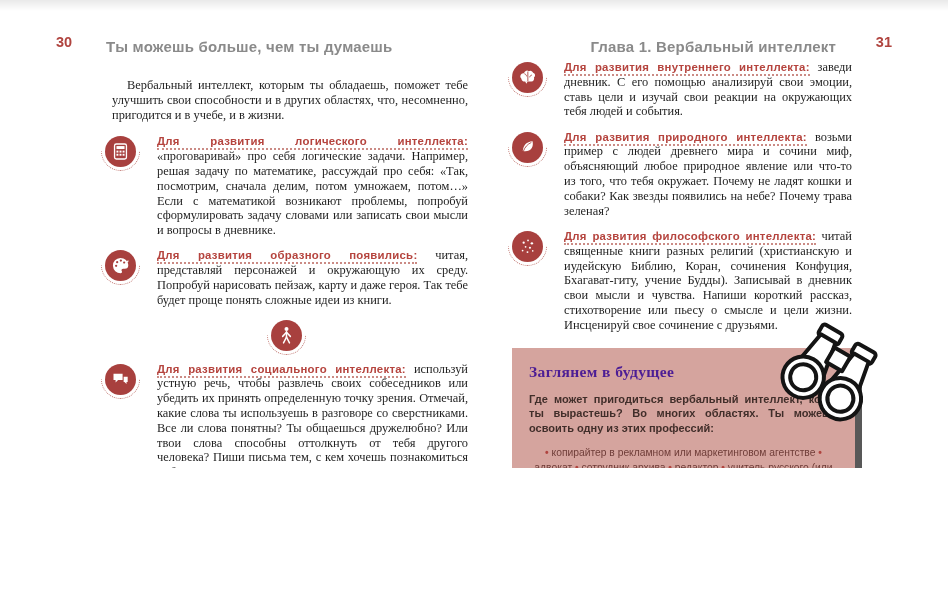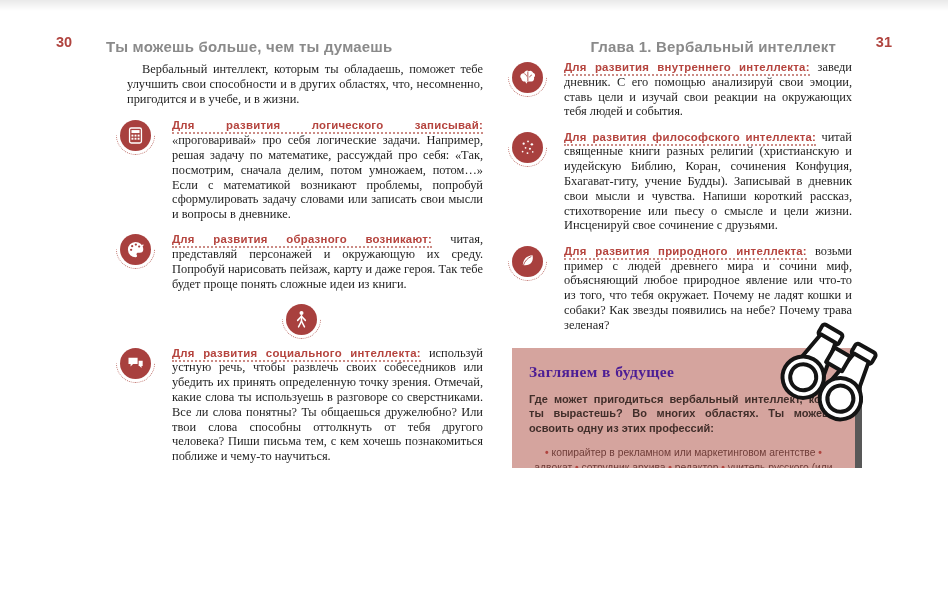--- a/index.html
+++ b/index.html
@@ -16,21 +16,21 @@
     font-weight:700; font-size:14.5px; color:#b0443f; }
   .pagenum.left { left:56px; }
   .pagenum.right { right:56px;margin-left:48px; }
   .runhead { position:absolute; top:38px; font-family:"Liberation Sans",sans-serif;
     font-weight:700; font-size:15px; color:#8a8a8a; letter-spacing:.2px; }
   .runhead.left { left:106px; }
   .runhead.right { right:112px; }
 
   
   .col { position:absolute; top:60px; }
-  .col-left  { left:120px; width:363px; }
+  .col-left  { left:105px; width:363px;margin-top:16px; }
   .col-right { left:512px; width:340px; }
 
   .intro {
     font-size:12.4px; line-height:14.8px; text-align:justify;
     text-indent:15px; margin:2px 0 12px 7px; hyphens:auto;
   }
 
   .section { display:flex; gap:21px; margin-bottom:10.5px;justify-content:center; }
   .sec-icon { position:relative; flex:none; width:31px; height:31px; margin-top:2px; }
   .sec-icon .circle {
@@ -102,39 +102,39 @@
                   <rect x="7.4" y="11" width="2.2" height="2.2"></rect>
                   <rect x="10.9" y="11" width="2.2" height="2.2"></rect>
                   <rect x="14.4" y="11" width="2.2" height="2.2"></rect>
                   <rect x="7.4" y="14.6" width="2.2" height="2.2"></rect>
                   <rect x="10.9" y="14.6" width="2.2" height="2.2"></rect>
                   <rect x="14.4" y="14.6" width="2.2" height="2.2"></rect>
                 </g>
               </svg>
             </div>
     </div>
-    <p class="sec-text"><span class="sec-head">Для развития логического записывай:</span> <span>«проговаривай» про себя логические задачи. Например, решая задачу по математике, рассуждай про себя: «Так, посмотрим, сначала делим, потом умножаем, потом…» Если с математикой возникают проблемы, попробуй сформулировать задачу словами или записать свои мысли и вопросы в дневнике.</span></p>
+    <p class="sec-text"><span class="sec-head">Для развития логического интеллекта:</span> <span>«проговаривай» про себя логические задачи. Например, решая задачу по математике, рассуждай про себя: «Так, посмотрим, сначала делим, потом умножаем, потом…» Если с математикой возникают проблемы, попробуй сформулировать задачу словами или записать свои мысли и вопросы в дневнике.</span></p>
   </div>
 
   <div class="section">
     <div class="sec-icon">
       <div class="circle">
               <svg viewBox="0 0 24 24">
                 <path fill="#fff" d="M11.8 3.4a8.7 8.7 0 1 0 .5 17.4c1.6-.1 1.8-1.3 1.1-2.4-.7-1.2 0-2.6 1.6-2.6h1.8a4.1 4.1 0 0 0 4.1-4.1c0-4.6-4.1-8.3-9.1-8.3z"></path>
                 <g fill="#a8403e">
                   <circle cx="8.2" cy="8.2" r="1.3"></circle>
                   <circle cx="12.4" cy="6.4" r="1.3"></circle>
                   <circle cx="16.2" cy="8.6" r="1.3"></circle>
                   <circle cx="7" cy="12.4" r="1.3"></circle>
                 </g>
                 <path stroke="#fff" stroke-width="1.4" d="M13.5 14.5 L21 6.5"></path>
               </svg>
             </div>
     </div>
-    <p class="sec-text"><span class="sec-head">Для развития образного возникают:</span> <span>читая, представляй персонажей и окружающую их среду. Попробуй нарисовать пейзаж, карту и даже героя. Так тебе будет проще понять сложные идеи из книги.</span></p>
+    <p class="sec-text"><span class="sec-head">Для развития образного появились:</span> <span>читая, представляй персонажей и окружающую их среду. Попробуй нарисовать пейзаж, карту и даже героя. Так тебе будет проще понять сложные идеи из книги.</span></p>
   </div>
 
   <div class="section">
     <div class="sec-icon">
       <div class="circle">
               <svg viewBox="0 0 24 24">
                 <circle cx="12" cy="4.6" r="2.3" fill="#fff"></circle>
                 <g fill="none" stroke="#fff" stroke-width="1.7" stroke-linecap="round">
                   <path d="M12 7.6v6.2"></path>
                   <path d="M12 8.4 7.6 13"></path>
@@ -167,52 +167,52 @@
     <div class="sec-icon">
       <div class="circle">
               <svg viewBox="0 0 24 24">
                 <path fill="#fff" d="M8 7.2a3.4 3.4 0 0 1 5.4-2.4 3.5 3.5 0 0 1 5 1.7 3.2 3.2 0 0 1 1 5.6 3.3 3.3 0 0 1-2.9 4.4H9.3A3.6 3.6 0 0 1 5 13.3 3.5 3.5 0 0 1 8 7.2z"></path>
                 <path fill="none" stroke="#a8403e" stroke-width="1" d="M12.4 5.2v11m-4-8.5c1.4.4 2.4 1.4 2.6 3m6-1.5c-1.4.3-2.3 1.2-2.5 2.6"></path>
                 <path fill="#fff" d="M9 16.2h3l-1 3z"></path>
               </svg>
             </div>
     </div>
     <p class="sec-text"><span class="sec-head">Для развития внутреннего интеллекта:</span> <span>заведи дневник. С его помощью анализируй свои эмоции, ставь цели и изучай свои реакции на окружающих тебя людей и события.</span></p>
+  </div>
+
+  <div class="section">
+    <div class="sec-icon">
+      <div class="circle">
+              <svg viewBox="0 0 24 24">
+                <path fill="#fff" d="M17.8 4.8C10.8 5.4 7.3 9.2 6.6 16c3.3.9 8.3.3 10.3-3.4 1.6-2.9 1.3-5.5.9-7.8z"></path>
+                <path fill="none" stroke="#a8403e" stroke-width="1" d="M7 17C8.8 11.6 12 8.2 16.4 6.2"></path>
+              </svg>
+            </div>
+    </div>
+    <p class="sec-text"><span class="sec-head">Для развития природного интеллекта:</span> <span>возьми пример с людей древнего мира и сочини миф, объясняющий любое природное явление или что-то из того, что тебя окружает. Почему не ладят кошки и собаки? Как звезды появились на небе? Почему трава зеленая?</span></p>
   </div>
 
   <div class="section">
     <div class="sec-icon">
       <div class="circle">
               <svg viewBox="0 0 24 24">
                 <g fill="#fff">
                   <circle cx="7.6" cy="7.6" r="1.3"></circle>
                   <circle cx="12.6" cy="5" r="1"></circle>
                   <circle cx="17" cy="8.4" r="1.4"></circle>
                   <circle cx="9.8" cy="12.4" r="1"></circle>
                   <circle cx="14.8" cy="13.4" r="1.2"></circle>
                   <circle cx="6.4" cy="16.6" r="1"></circle>
                   <circle cx="18" cy="17" r=".9"></circle>
                   <circle cx="12" cy="18.4" r="1.1"></circle>
                 </g>
               </svg>
             </div>
     </div>
     <p class="sec-text"><span class="sec-head">Для развития философского интеллекта:</span> <span>читай священные книги разных религий (христианскую и иудейскую Библию, Коран, сочинения Конфуция, Бхагават-гиту, учение Будды). Записывай в дневник свои мысли и чувства. Напиши короткий рассказ, стихотворение или пьесу о смысле и цели жизни. Инсценируй свое сочинение с друзьями.</span></p>
-  </div>
-
-  <div class="section">
-    <div class="sec-icon">
-      <div class="circle">
-              <svg viewBox="0 0 24 24">
-                <path fill="#fff" d="M17.8 4.8C10.8 5.4 7.3 9.2 6.6 16c3.3.9 8.3.3 10.3-3.4 1.6-2.9 1.3-5.5.9-7.8z"></path>
-                <path fill="none" stroke="#a8403e" stroke-width="1" d="M7 17C8.8 11.6 12 8.2 16.4 6.2"></path>
-              </svg>
-            </div>
-    </div>
-    <p class="sec-text"><span class="sec-head">Для развития природного интеллекта:</span> <span>возьми пример с людей древнего мира и сочини миф, объясняющий любое природное явление или что-то из того, что тебя окружает. Почему не ладят кошки и собаки? Как звезды появились на небе? Почему трава зеленая?</span></p>
   </div>
 </div>
 
     <div class="future-box">
       <div class="binoculars">
         <svg viewBox="0 0 60 72">
           <g fill="#ffffff" stroke="#141414" stroke-width="2.6" stroke-linejoin="round">
             <rect x="10" y="5" width="15" height="8" rx="2"></rect>
             <rect x="35" y="5" width="15" height="8" rx="2"></rect>
             <path d="M12 12 h11 l4 22 h-19 z"></path>

